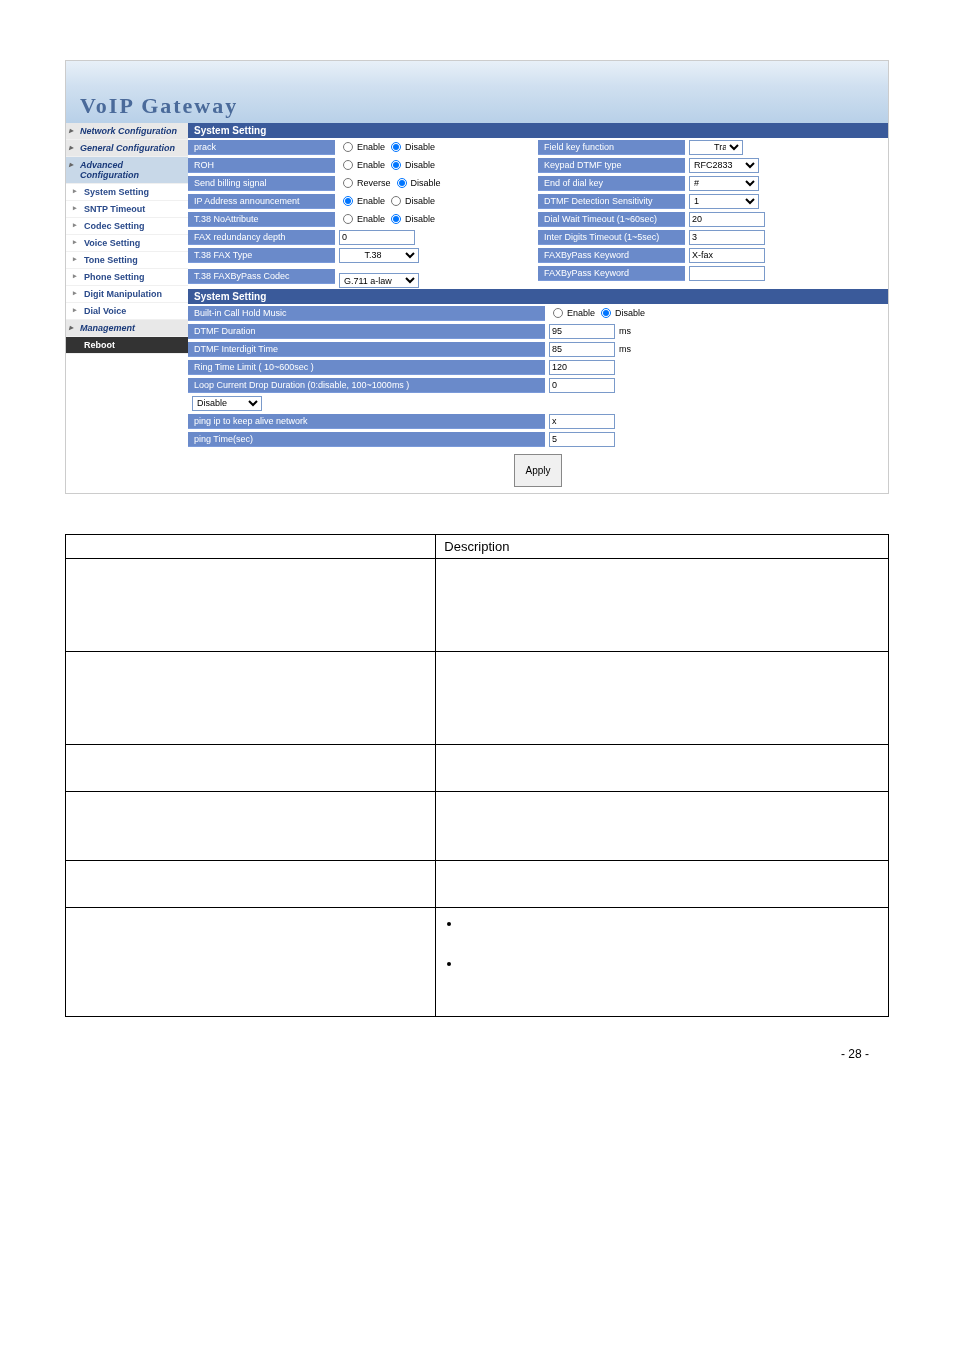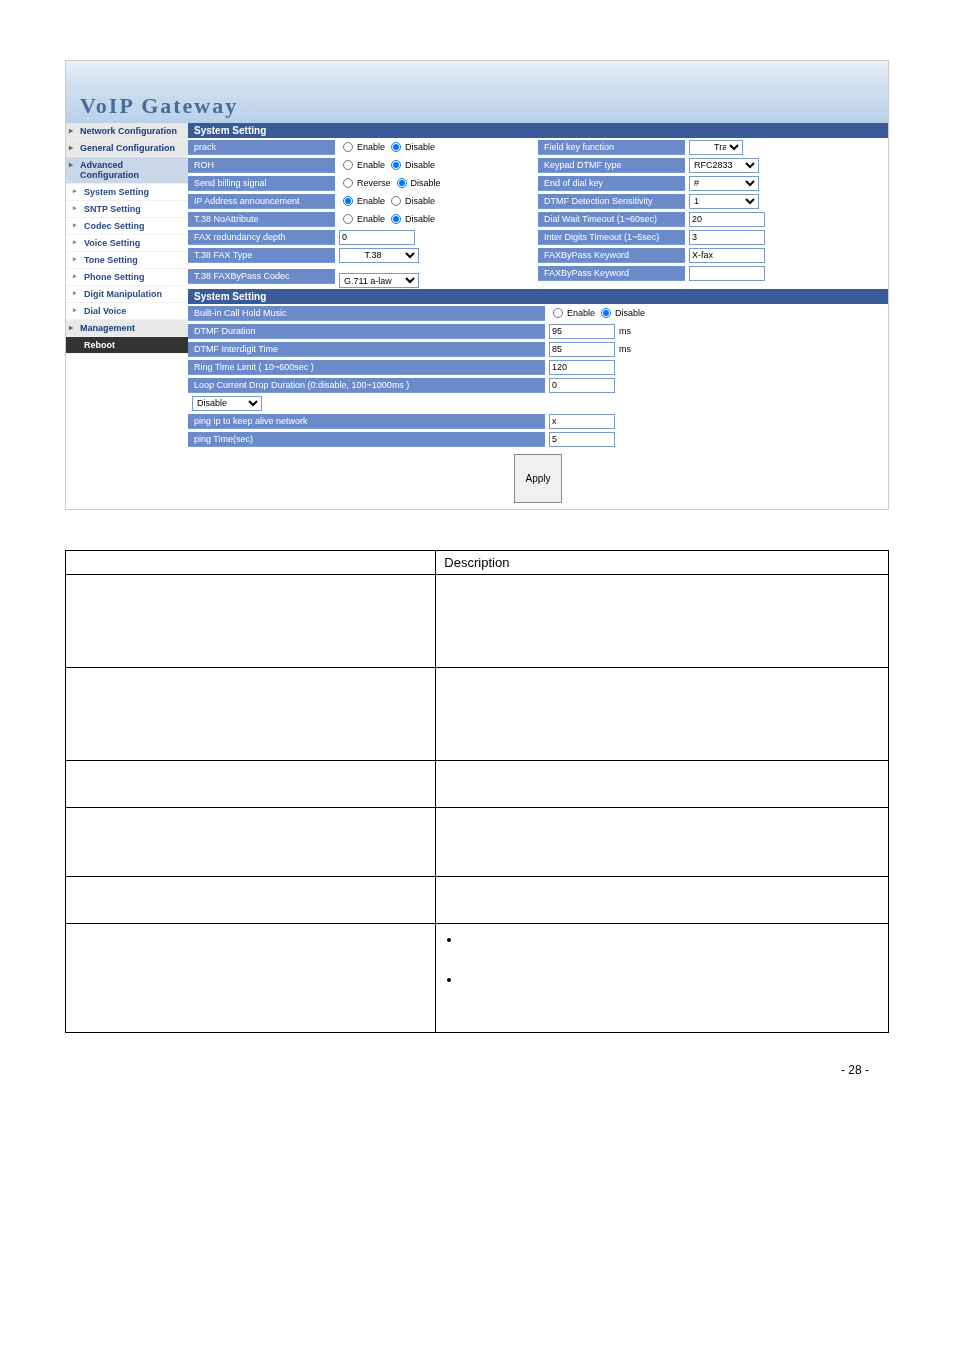--- a/index.html
+++ b/index.html
@@ -45,20 +45,21 @@
     padding: 3px 4px 3px 14px;
     color: #333;
     cursor: pointer;
     position: relative;
     border-bottom: 1px solid #f0f0f0;
   }
   .sidebar-item.level1 {
     background: #e8e8e8;
     color: #1a3a7a;
     padding-left: 14px;
+    font-style: italic;
   }
   .sidebar-item.level1::before {
     content: "▸";
     position: absolute;
     left: 3px;
     font-size: 8px;
     color: #666;
   }
   .sidebar-item.selected {
     background: #c8d8e8;
@@ -143,21 +144,21 @@
   }
   .full-width-rows .setting-value {
     width: auto;
   }
   .apply-row {
     text-align: center;
     padding: 6px;
   }
   .apply-btn {
     font-size: 10px;
-    padding: 18px 10px;
+    padding: 10px 10px;
     background: #f0f0f0;
     border: 1px solid #888;
     cursor: pointer;
   }
   .ms-label {
     font-size: 9px;
     margin-left: 2px;
   }
 
   
@@ -210,21 +211,21 @@
   <div class="screenshot">
     <div class="header-bar">
       <span>VoIP Gateway</span>
     </div>
     <div class="main-area">
       <div class="sidebar" id="sidebar">
           <div class="sidebar-item level1">Network Configuration</div>
           <div class="sidebar-item level1">General Configuration</div>
           <div class="sidebar-item level1 selected">Advanced Configuration</div>
           <div class="sidebar-item level2">System Setting</div>
-          <div class="sidebar-item level2">SNTP Setting</div>
+          <div class="sidebar-item level2">SNTP Timeout</div>
           <div class="sidebar-item level2">Codec Setting</div>
           <div class="sidebar-item level2">Voice Setting</div>
           <div class="sidebar-item level2">Tone Setting</div>
           <div class="sidebar-item level2">Phone Setting</div>
           <div class="sidebar-item level2">Digit Manipulation</div>
           <div class="sidebar-item level2">Dial Voice</div>
           <div class="sidebar-item level1">Management</div>
           <div class="sidebar-item reboot">Reboot</div>
         </div>
       <div class="content">

